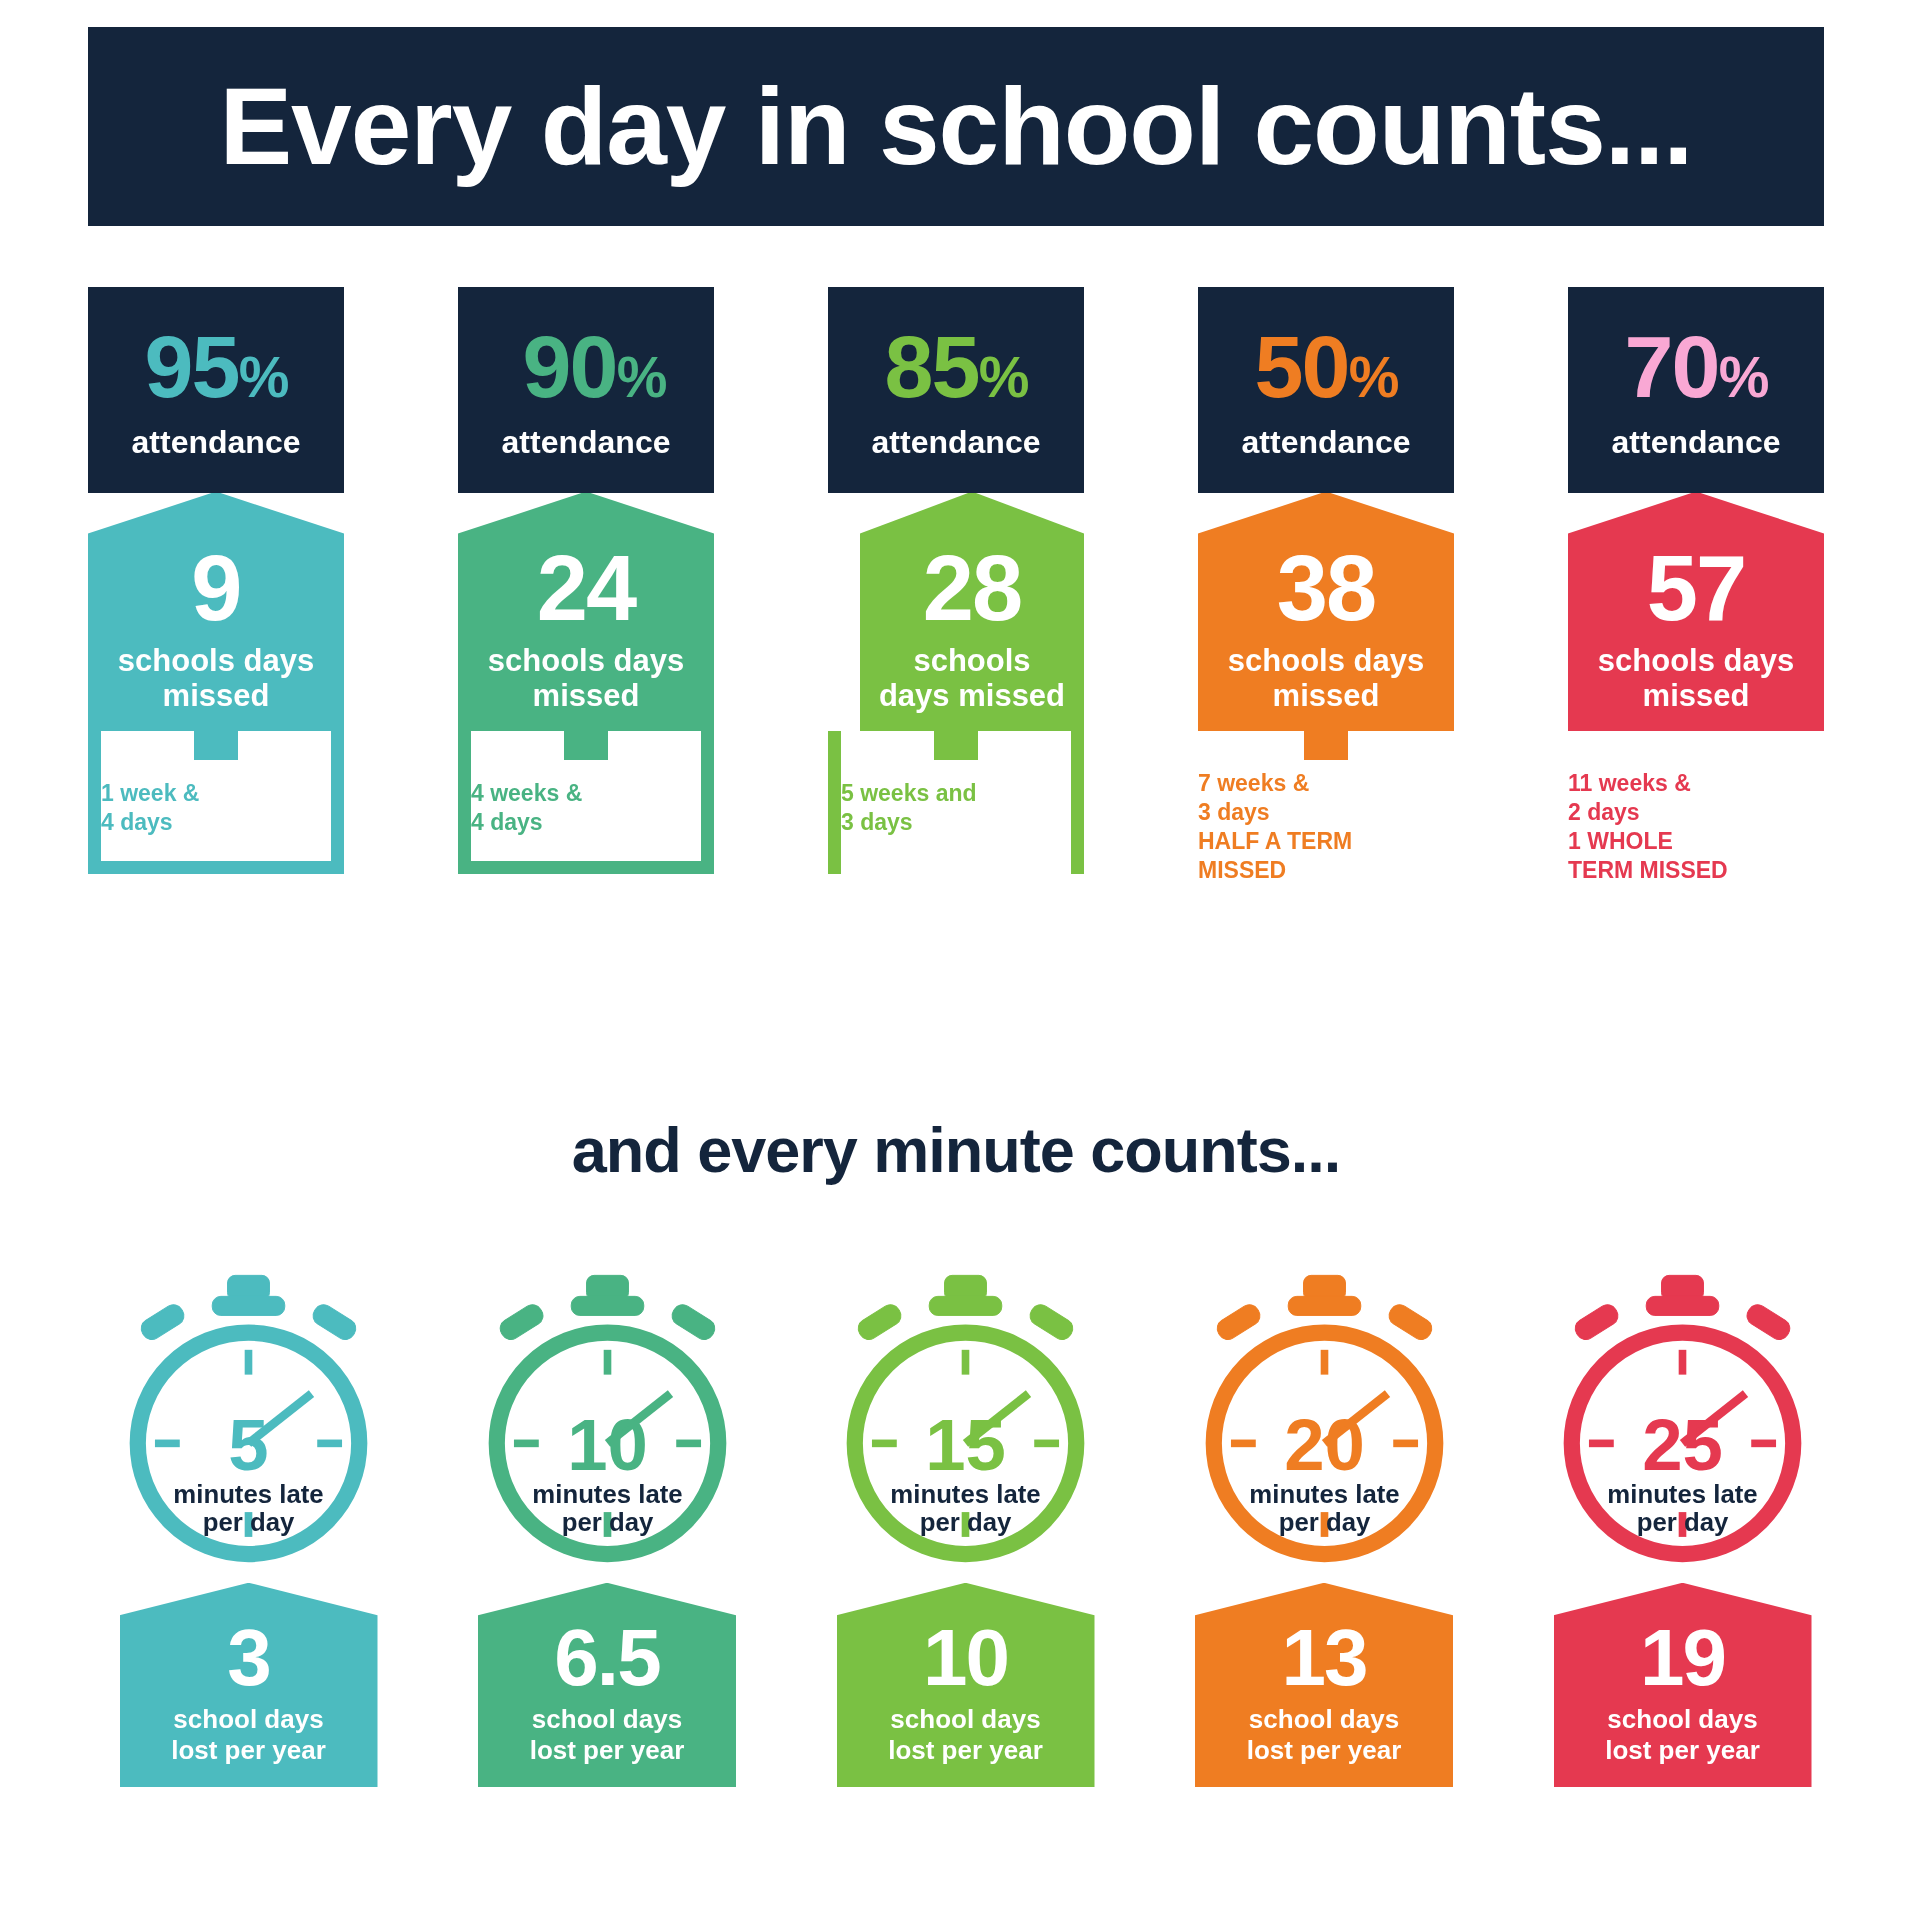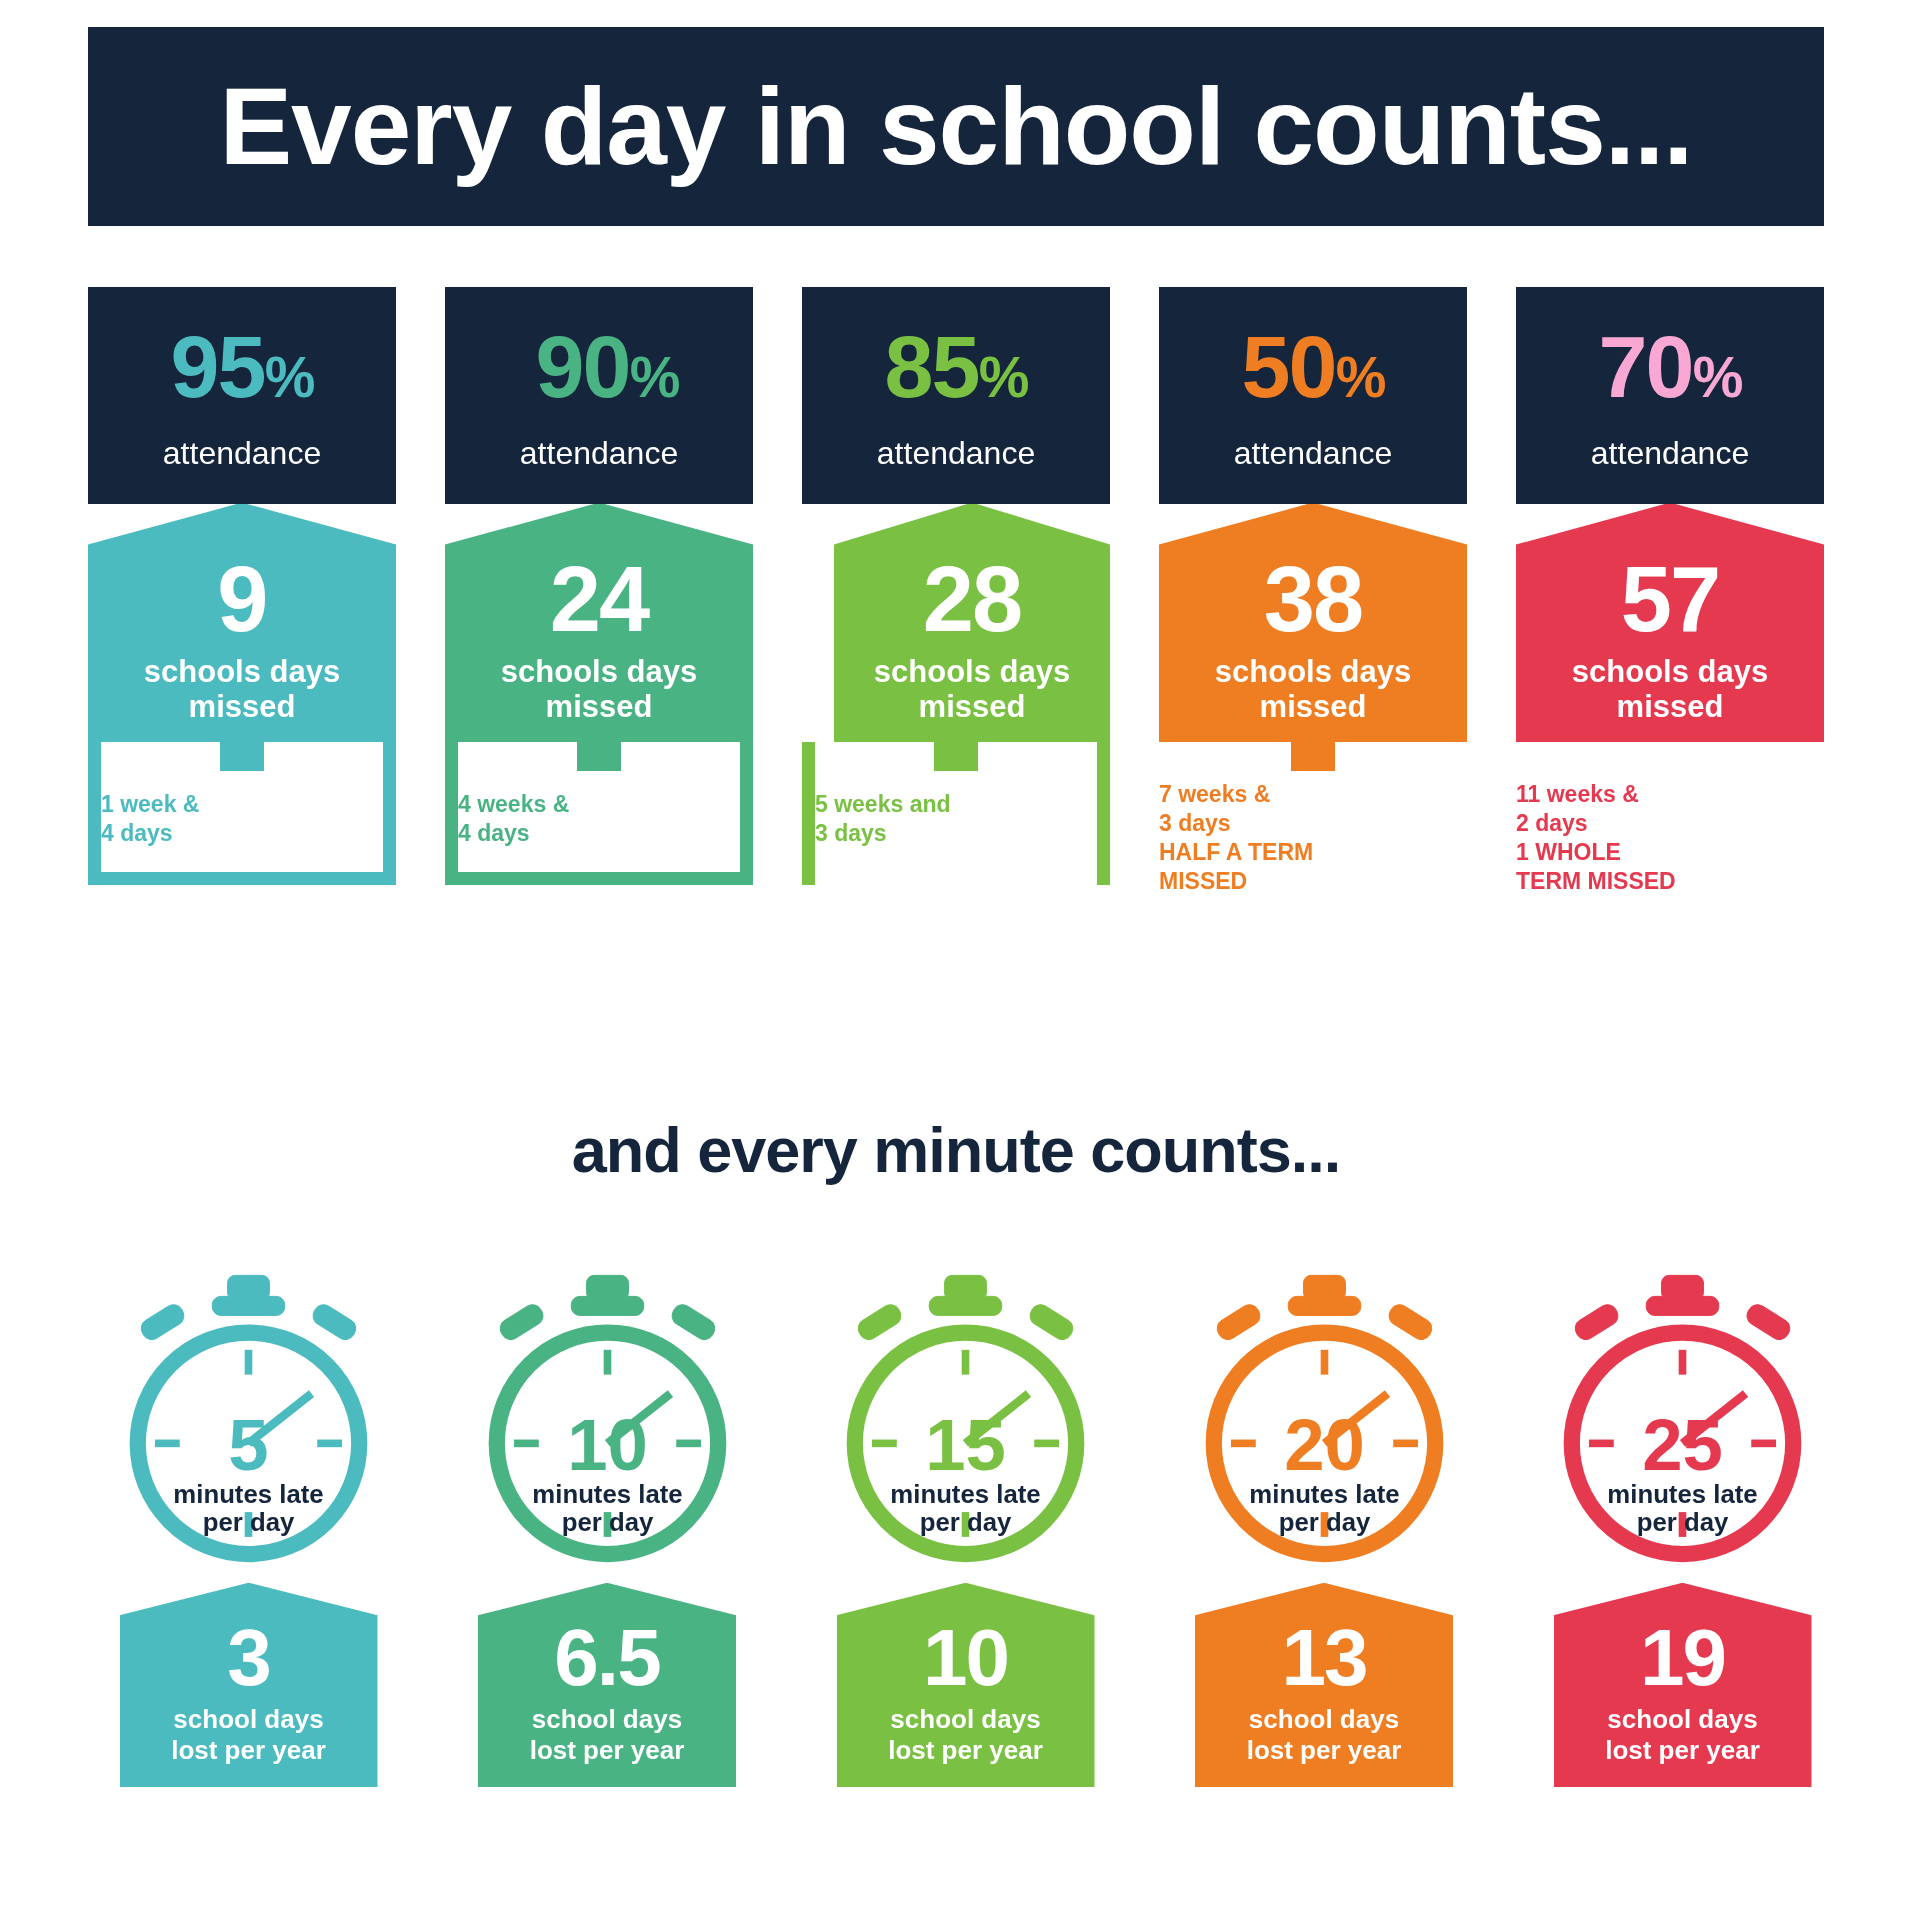--- a/index.html
+++ b/index.html
@@ -46,21 +46,21 @@
     position: absolute;
     left: 88px;
     top: 287px;
     width: 1736px;
     height: 793px;
     display: flex;
     justify-content: space-between;
   }
   .banner {
     position: relative;
-    width: 308px;
+    width: 256px;
     display: flex;
     flex-direction: column;
     align-items: stretch;
   }
   .banner-top {
     background: #14253c;
     padding-top: 40px;
     padding-bottom: 32.5px;
     text-align: center;
     position: relative;
@@ -72,22 +72,22 @@
     line-height: 0.92;
     letter-spacing: -1.9px;
   }
   .pct .sym {
     font-size: 57px;
     font-weight: bold;
   }
   .attendance-word {
     color: #ffffff;
     font-size: 32px;
-    font-weight: normal;
-    margin-top: 27px;
+    font-weight: bold;
+    margin-top: 16px;
   }
   
   .banner-body {
     position: relative;
     margin-top: -1.9px;
     padding-top: 55px;
     padding-bottom: 17px;
     text-align: center;
     color: #ffffff;
     clip-path: polygon(0 42px, 50% 0, 100% 42px, 100% 100%, 0 100%);

